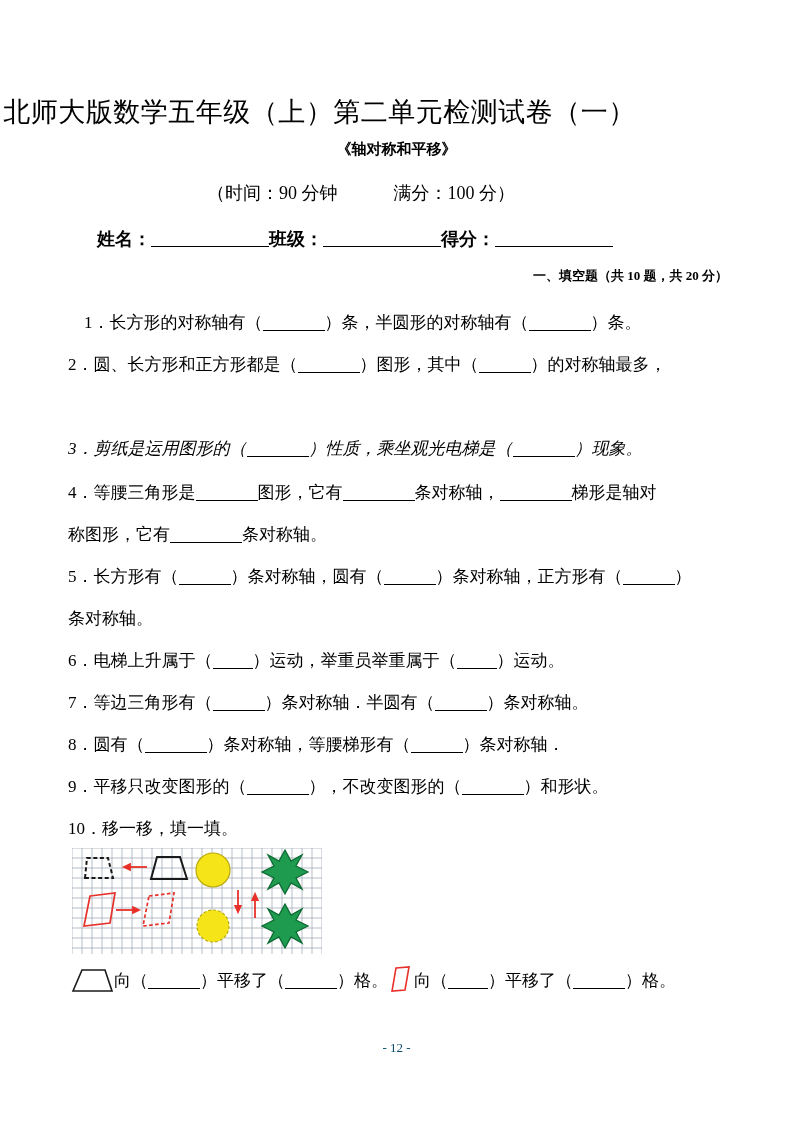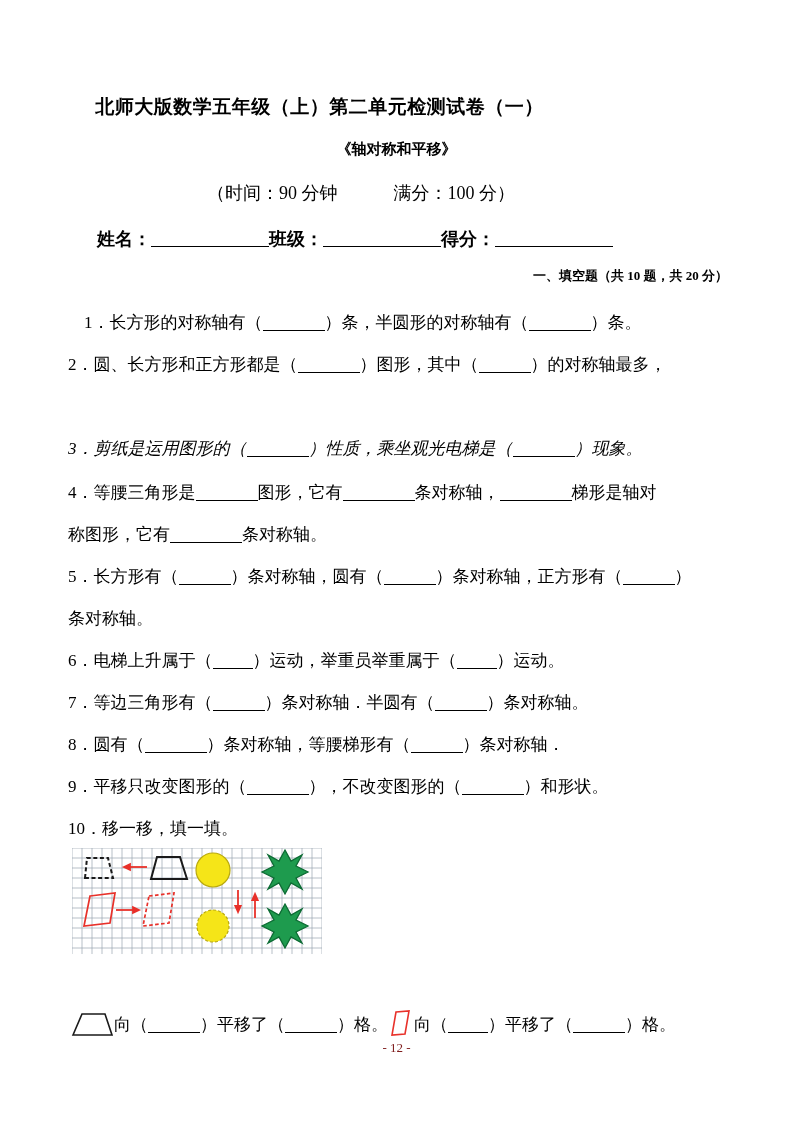--- a/index.html
+++ b/index.html
@@ -21,22 +21,22 @@
     width: 793px;
     height: 1122px;
   }
 
   
   .doc-title {
     position: absolute;
     left: 0; top: 96px;
     width: 639px;
     text-align: center;
-    font-size: 19px;
-    font-weight: bold;
+    font-size: 27px;
+    font-weight: normal;
     letter-spacing: 0.5px;
     line-height: 1.2;
   }
   .doc-subtitle {
     position: absolute;
     left: 0; top: 140px;
     width: 793px;
     text-align: center;
     font-size: 15px;
     font-weight: bold;
@@ -128,36 +128,35 @@
 
   
   .answer-line {
     position: absolute;
     left: 70px;
     top: 964px;
     width: 680px;
     font-size: 17px;
     line-height: 34px;
     white-space: nowrap;
-    margin-top: 44px;
   }
   .inline-shape {
     display: inline-block;
     vertical-align: -7px;
   }
 
   
   .footer {
     position: absolute;
     left: 0;
     top: 1040px;
     width: 793px;
     text-align: center;
     font-size: 13px;
-    color: #7f1d1d;
+    color: #0c4a6e;
   }
 </style>
 </head>
 <body>
 
 <div class="page">
 
   <div class="doc-title">北师大版数学五年级（上）第二单元检测试卷（一）</div>
   <div class="doc-subtitle">《轴对称和平移》</div>
 

